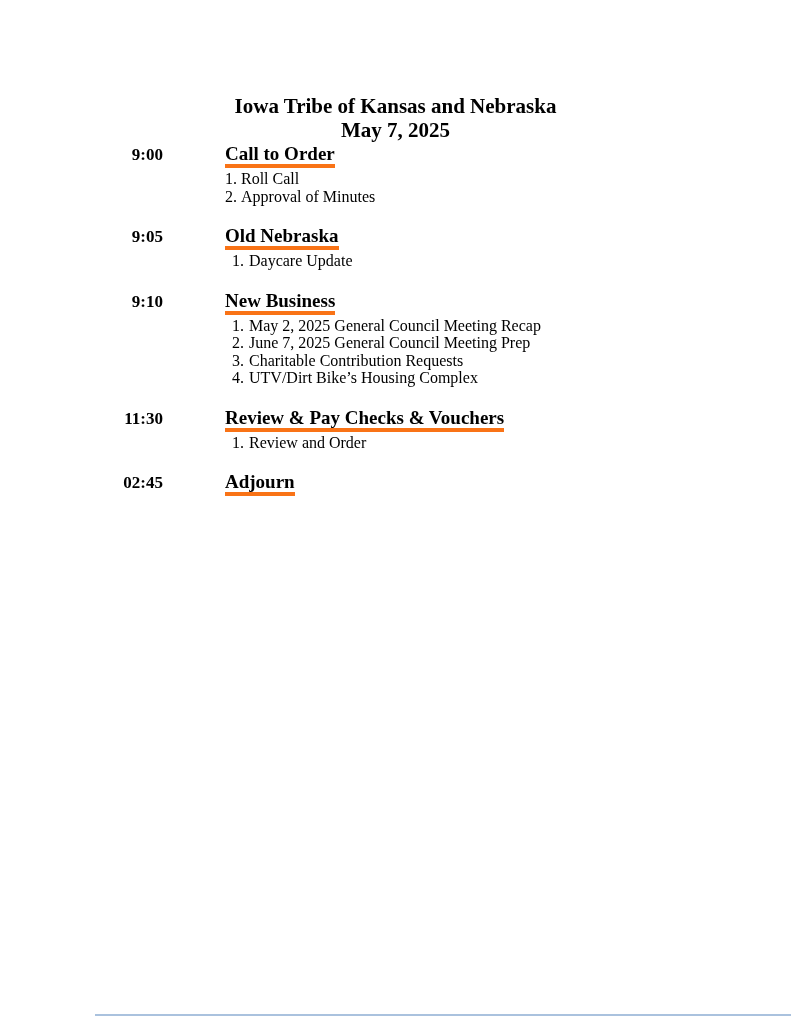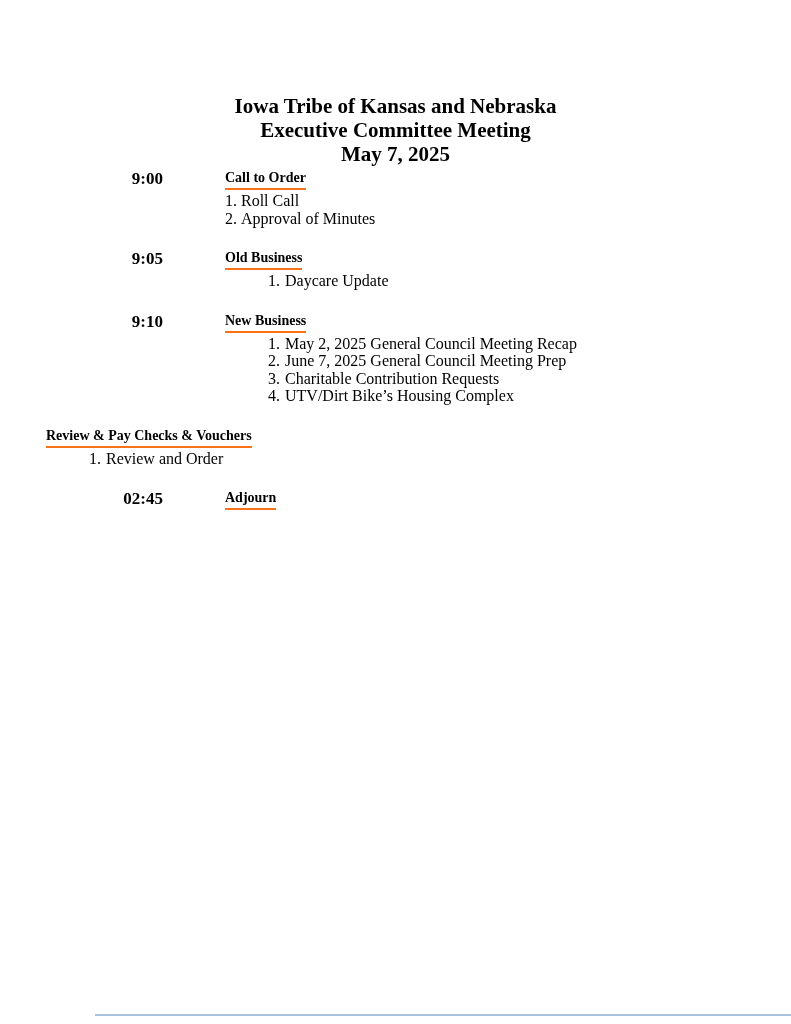--- a/index.html
+++ b/index.html
@@ -35,83 +35,83 @@
     font-weight: bold;
     font-size: 17px;
     line-height: 22px;
   }
   .content-col {
     margin-left: 46px;
   }
   .section-heading {
     display: inline-block;
     font-weight: bold;
-    font-size: 14px;
+    font-size: 19px;
     line-height: 20px;
-    border-bottom: 2px solid #f97316;
+    border-bottom: 4px solid #f97316;
     margin-bottom: 2px;
   }
   .item {
     font-size: 16px;
     line-height: 17.5px;
   }
   .items-plain .item-num { margin-right: 4px; }
-  .items-tab .item { padding-left: 7px; margin-left: 36px; }
+  .items-tab .item { padding-left: 7px; }
   .items-tab .item-num {
     display: inline-block;
     width: 17px;
   }
   .bottom-rule {
     position: absolute;
     left: 95px;
     right: 0;
     top: 1014px;
     height: 2px;
   }
 </style>
 </head>
 <body>
 
 <div class="page">
 
   <div class="doc-header">
     <div class="title-line">Iowa Tribe of Kansas and Nebraska</div>
-    <div class="title-line">Executive Committee Meeting</div>
     <div class="title-line">May 7, 2025</div>
   </div>
 
   <div class="section first">
     <div class="time-col">9:00</div>
     <div class="content-col items-plain">
       <span class="section-heading">Call to Order</span>
       <div class="item"><span class="item-num">1.</span><span class="item-text">Roll Call</span></div>
       <div class="item"><span class="item-num">2.</span><span class="item-text">Approval of Minutes</span></div>
     </div>
   </div>
 
   <div class="section">
     <div class="time-col">9:05</div>
     <div class="content-col items-tab">
-      <span class="section-heading">Old Business</span>
+      <span class="section-heading">Old Nebraska</span>
       <div class="item"><span class="item-num">1.</span><span class="item-text">Daycare Update</span></div>
     </div>
   </div>
 
   <div class="section">
     <div class="time-col">9:10</div>
     <div class="content-col items-tab">
       <span class="section-heading">New Business</span>
       <div class="item"><span class="item-num">1.</span><span class="item-text">May 2, 2025 General Council Meeting Recap</span></div>
       <div class="item"><span class="item-num">2.</span><span class="item-text">June 7, 2025 General Council Meeting Prep</span></div>
       <div class="item"><span class="item-num">3.</span><span class="item-text">Charitable Contribution Requests</span></div>
       <div class="item"><span class="item-num">4.</span><span class="item-text">UTV/Dirt Bike’s Housing Complex</span></div>
     </div>
   </div>
 
   <div class="section">
+    <div class="time-col">11:30</div>
     <div class="content-col items-tab">
       <span class="section-heading">Review &amp; Pay Checks &amp; Vouchers</span>
       <div class="item"><span class="item-num">1.</span><span class="item-text">Review and Order</span></div>
     </div>
   </div>
 
   <div class="section">
     <div class="time-col">02:45</div>
     <div class="content-col">
       <span class="section-heading">Adjourn</span>

